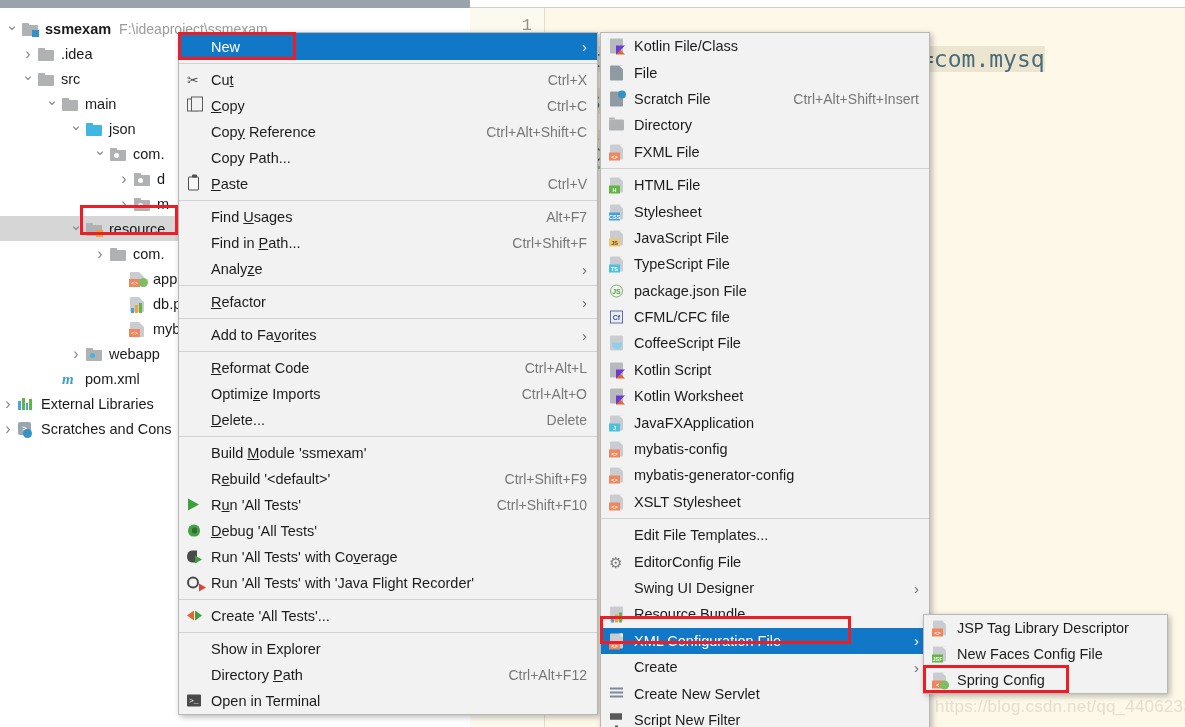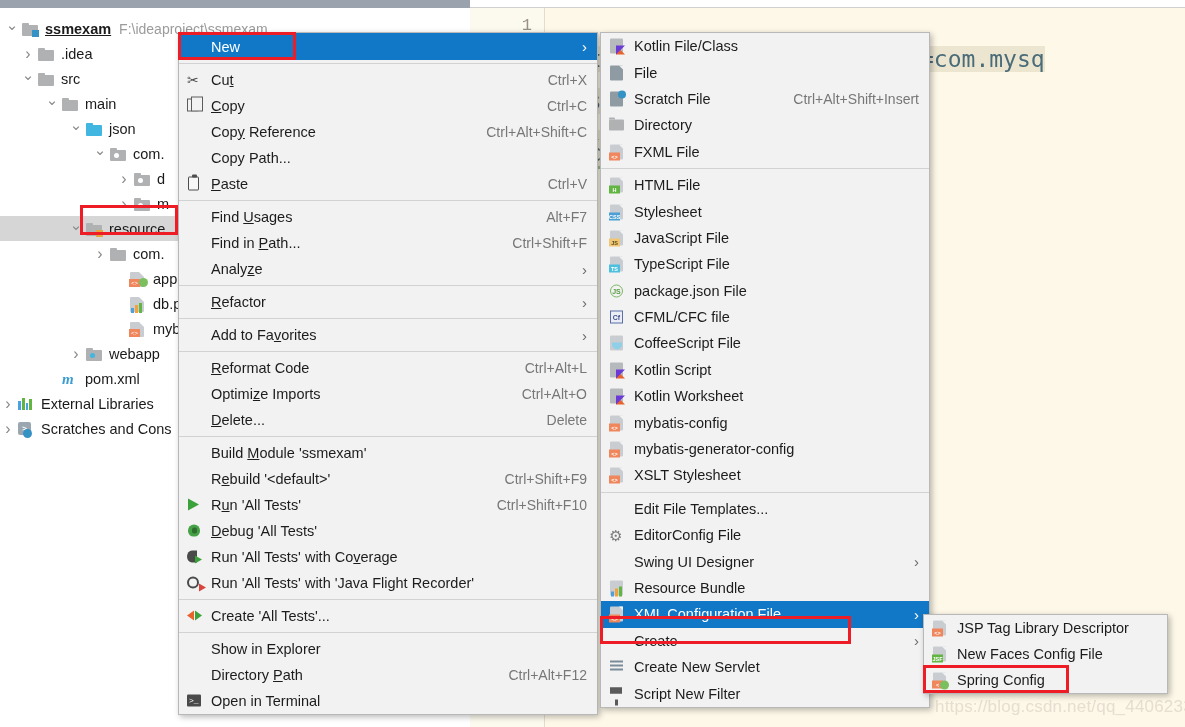--- a/index.html
+++ b/index.html
@@ -27,21 +27,21 @@
   }
   .tree-row.selected { background: #d6d6d6; }
   .arrow {
     width: 16px; display: inline-block; text-align: center;
     color: #8a8a8a; font-size: 12px; flex: 0 0 16px;
   }
   .arrow.down::before { content: "\2304"; font-size: 15px; position: relative; top: -4px; }
   .arrow.right::before { content: "\203A"; font-size: 16px; }
   .ticon { flex: 0 0 20px; width: 20px; height: 16px; margin-right: 5px; position: relative; }
   .tlabel { position: relative; top: 0px; }
-  .tlabel.bold { font-weight: bold; text-decoration: underline; }
+  .tlabel.bold { font-weight: bold; }
   .tpath { color: #9b9b9b; margin-left: 8px; font-size: 14px; }
 
   
   .folder { position: absolute; left: 2px; top: 2px; width: 16px; height: 13px; }
   .folder .tab { position: absolute; left: 0; top: 0; width: 7px; height: 3px;
                  background: #afb1b3; border-radius: 1px 1px 0 0; }
   .folder .body { position: absolute; left: 0; top: 2px; width: 16px; height: 11px;
                   background: #afb1b3; border-radius: 1px; }
   .folder.blue .tab, .folder.blue .body { background: #40b6e0; }
   .folder .badge { position: absolute; right: -1px; bottom: -1px; width: 7px; height: 7px; }
@@ -707,20 +707,29 @@
           <span class="ic">
             <span class="ic-kotlin"></span>
           </span>
         </span>
       <span>Kotlin Worksheet</span>
     </div>
     <div class="mi">
       <span class="mi-icon">
           <span class="ic">
             <span class="ic-doc"></span>
+            <span class="ic-tag t-cyan">J</span>
+          </span>
+        </span>
+      <span>JavaFXApplication</span>
+    </div>
+    <div class="mi">
+      <span class="mi-icon">
+          <span class="ic">
+            <span class="ic-doc"></span>
             <span class="ic-tag t-orange">&lt;&gt;</span>
           </span>
         </span>
       <span>mybatis-config</span>
     </div>
     <div class="mi">
       <span class="mi-icon">
           <span class="ic">
             <span class="ic-doc"></span>
             <span class="ic-tag t-orange">&lt;&gt;</span>

